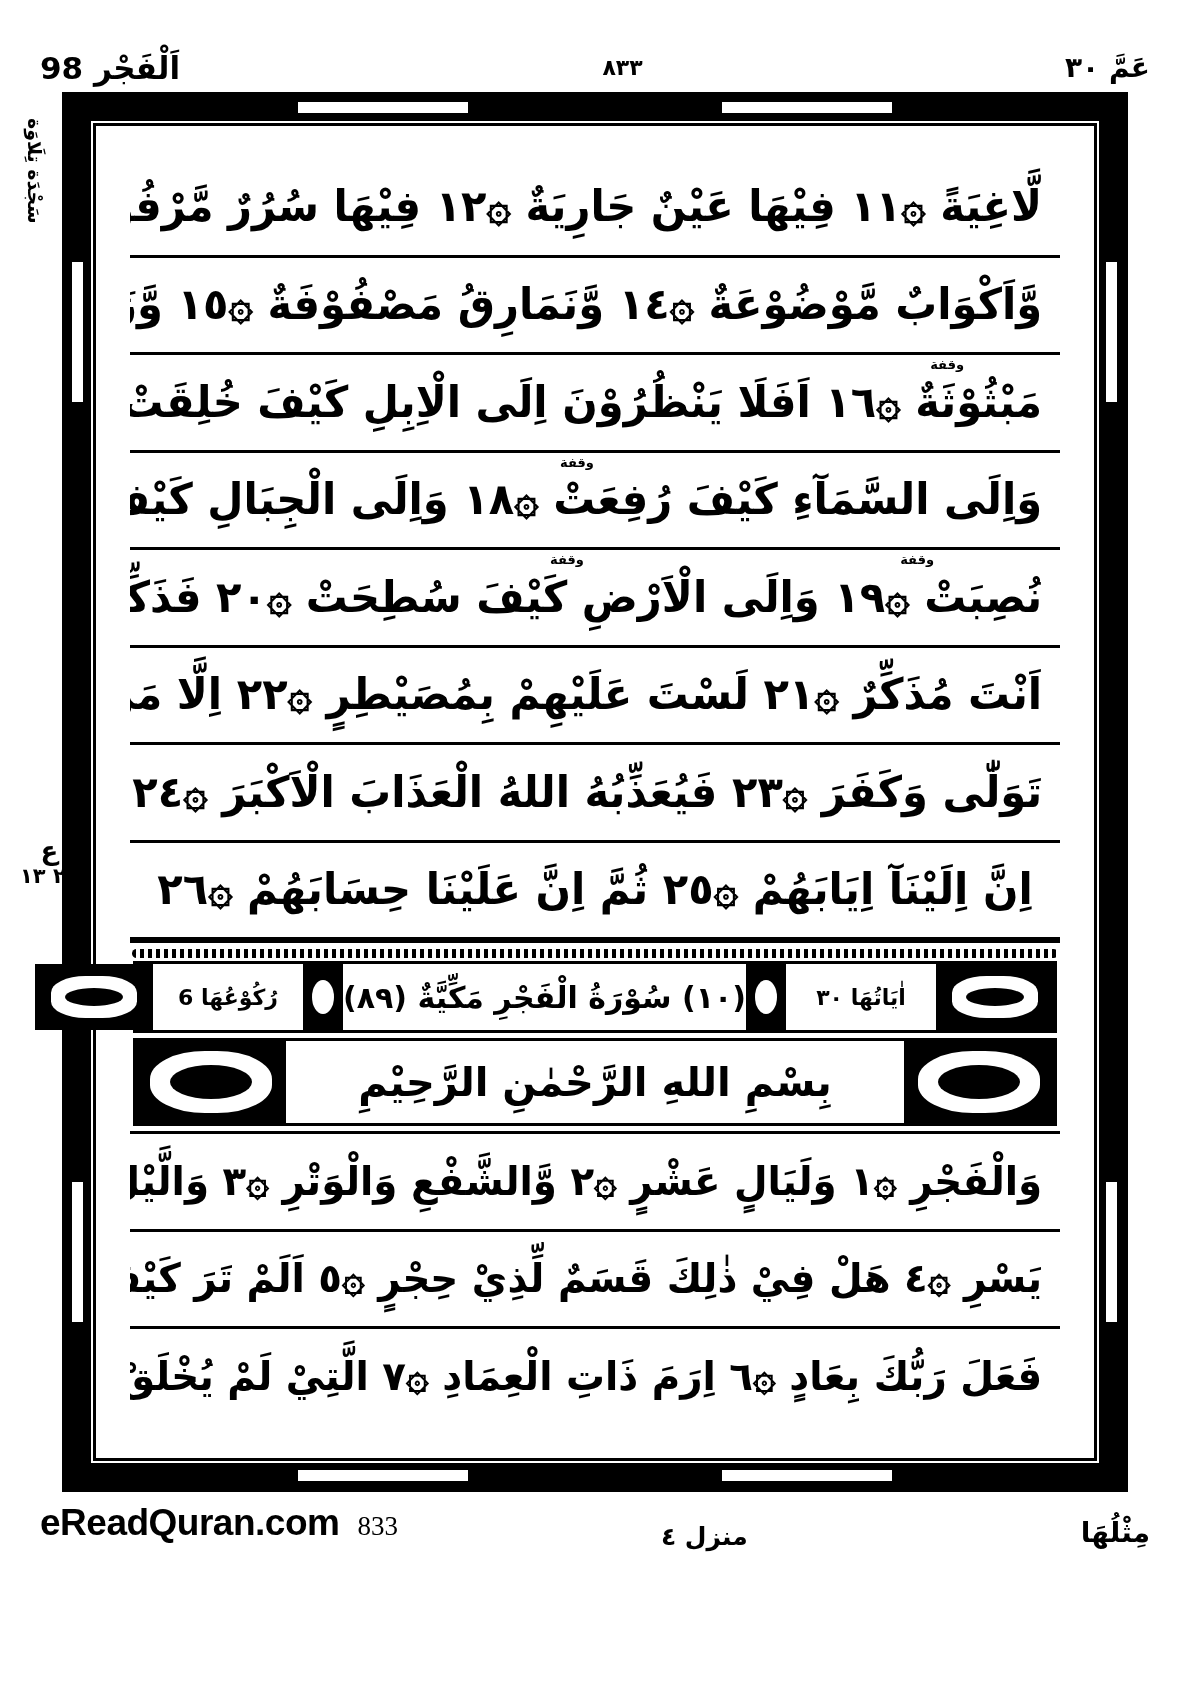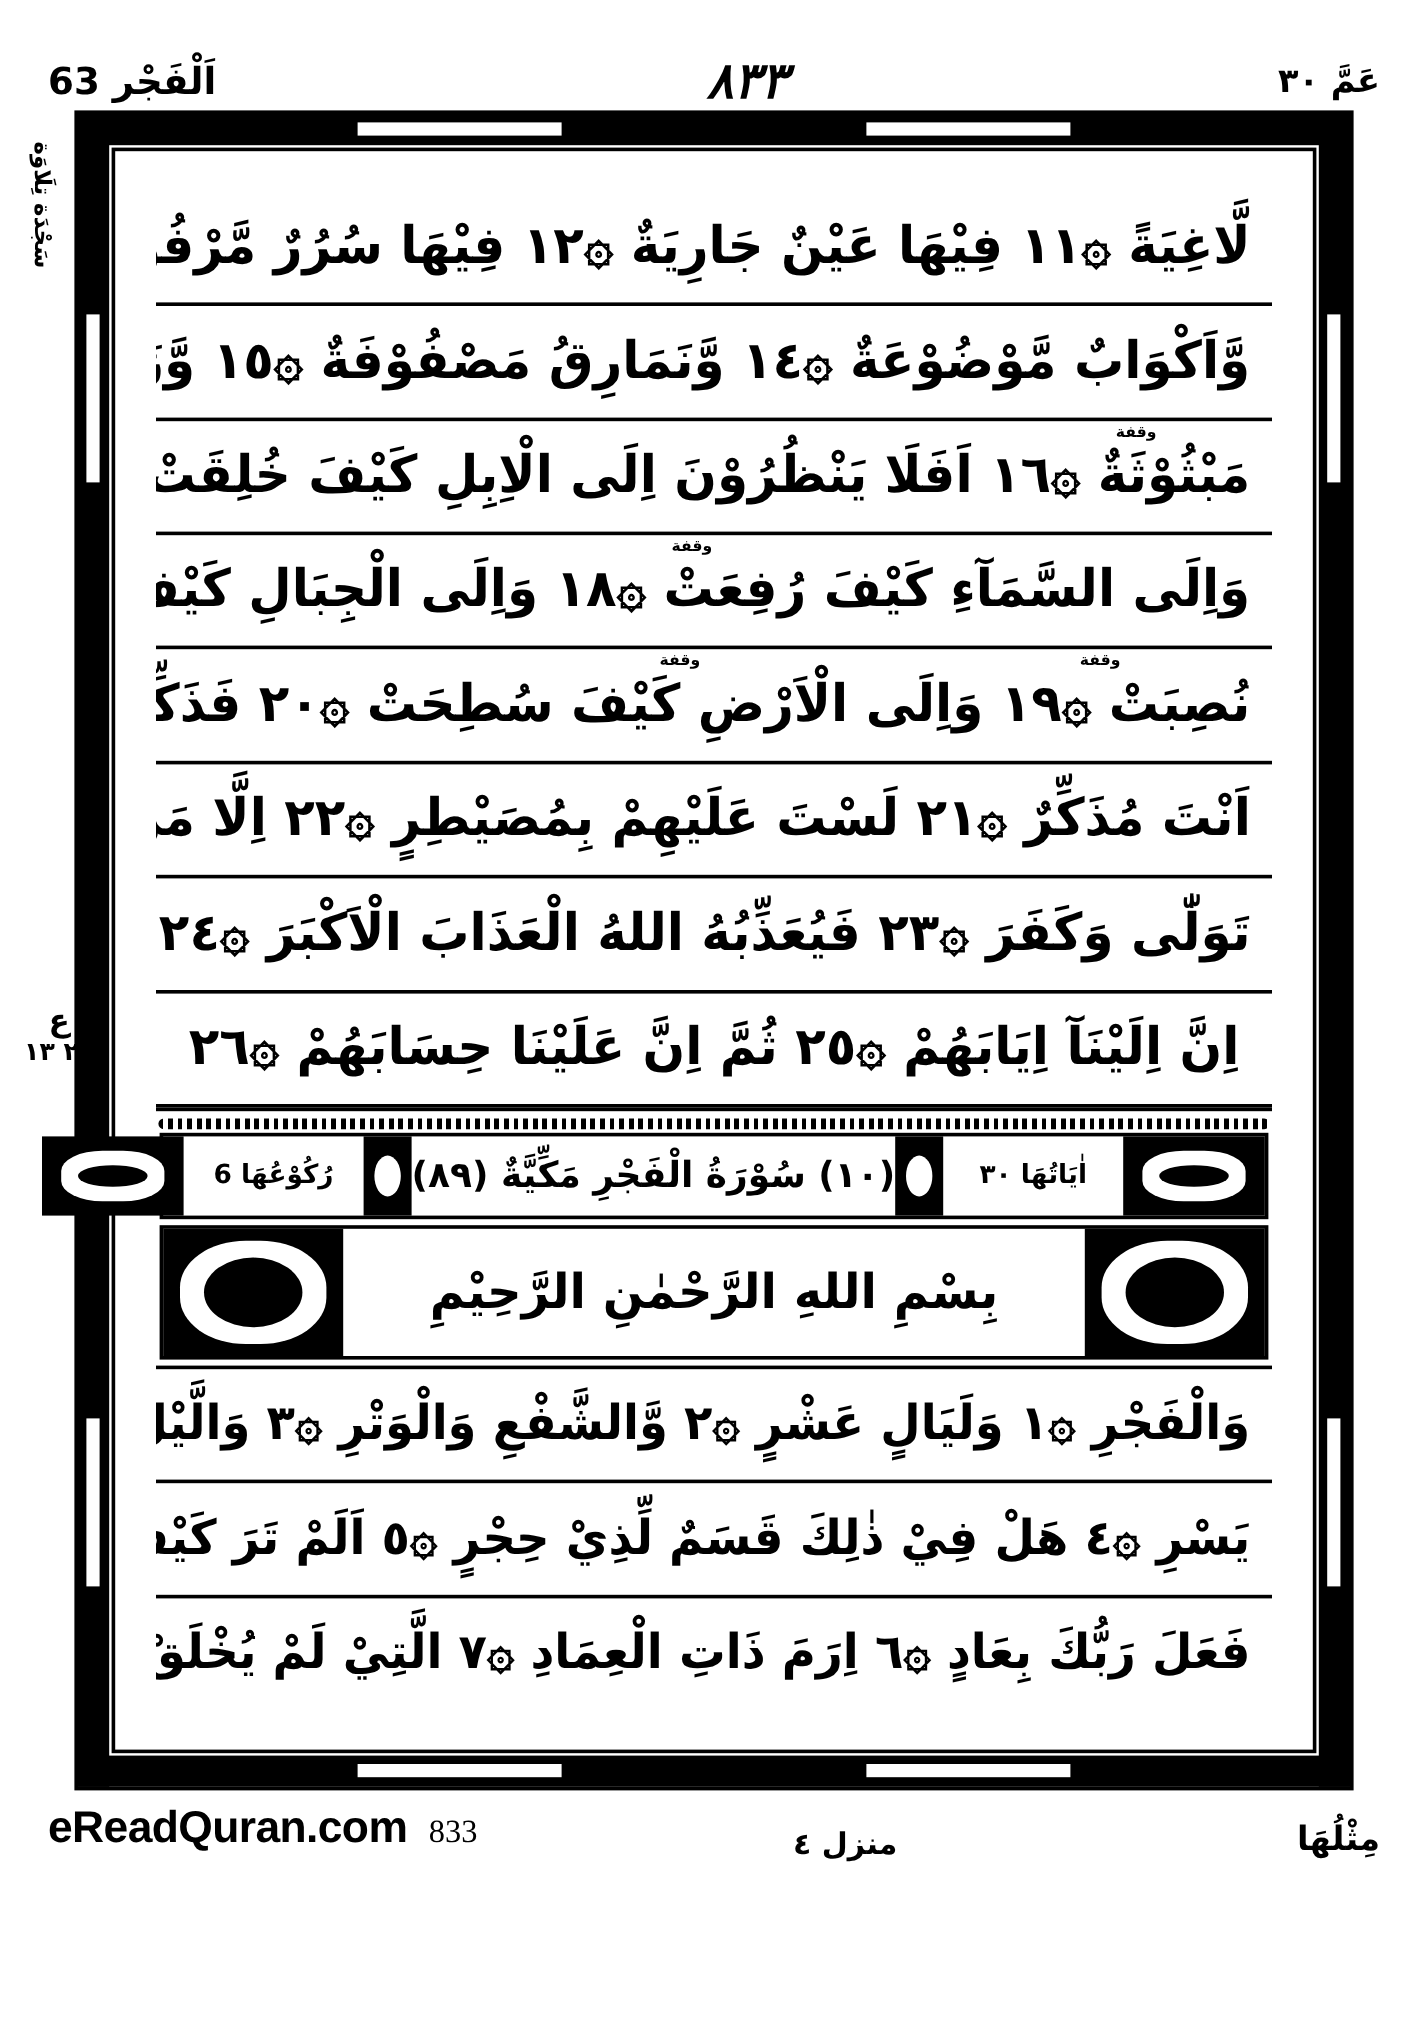--- a/index.html
+++ b/index.html
@@ -29,21 +29,21 @@
     direction: rtl;
   }
   .hdr-juz, .hdr-surah, .hdr-pageno {
     font-size: 28px;
     font-weight: bold;
     line-height: 1;
     white-space: nowrap;
     font-family: "DejaVu Sans", sans-serif;
   }
   .hdr-juz { letter-spacing: 1px; }
-  .hdr-pageno { font-size: 42px; font-style: italic; }
+  .hdr-pageno { font-size: 22px; }
   .hdr-surah { font-size: 31px; }
 
   
   .frame {
     position: absolute;
     top: 92px;
     left: 62px;
     width: 1066px;
     height: 1400px;
     box-sizing: border-box;
@@ -218,21 +218,21 @@
     direction: rtl;
     font-family: "DejaVu Sans", sans-serif;
   }
   .cell-ayat  { flex: 0 0 150px; font-size: 22px; border-radius: 27px; }
   .cell-title { flex: 1 1 auto;  font-size: 30px; letter-spacing: 0px; }
   .cell-ruku  { flex: 0 0 150px; font-size: 22px; }
 
   
   .bismillah-bar {
     position: relative;
-    height: 112px;
+    height: 88px;
     margin: 5px 3px 0 3px;
     border: 3px solid #000;
     box-sizing: border-box;
     display: flex;
     align-items: center;
     justify-content: center;
     direction: rtl;
     background: #fff;
   }
   .bis-orn {
@@ -339,21 +339,21 @@
     font-size: 27px;
     font-family: "Liberation Serif", serif;
   }
 </style>
 </head>
 <body>
 
 <div class="page-header">
   <div class="hdr-juz">عَمَّ ٣٠</div>
   <div class="hdr-pageno">٨٣٣</div>
-  <div class="hdr-surah">اَلْفَجْر 63</div>
+  <div class="hdr-surah">اَلْفَجْر 98</div>
 </div>
 
 <div class="margin-note vertical mn-sajda">سَجْدَة تِلَاوَة</div>
 
 <div class="margin-note mn-ruku">
   <span class="big">ع</span>
   <span>٢٦</span>
   <span>١٣</span>
 </div>
 

